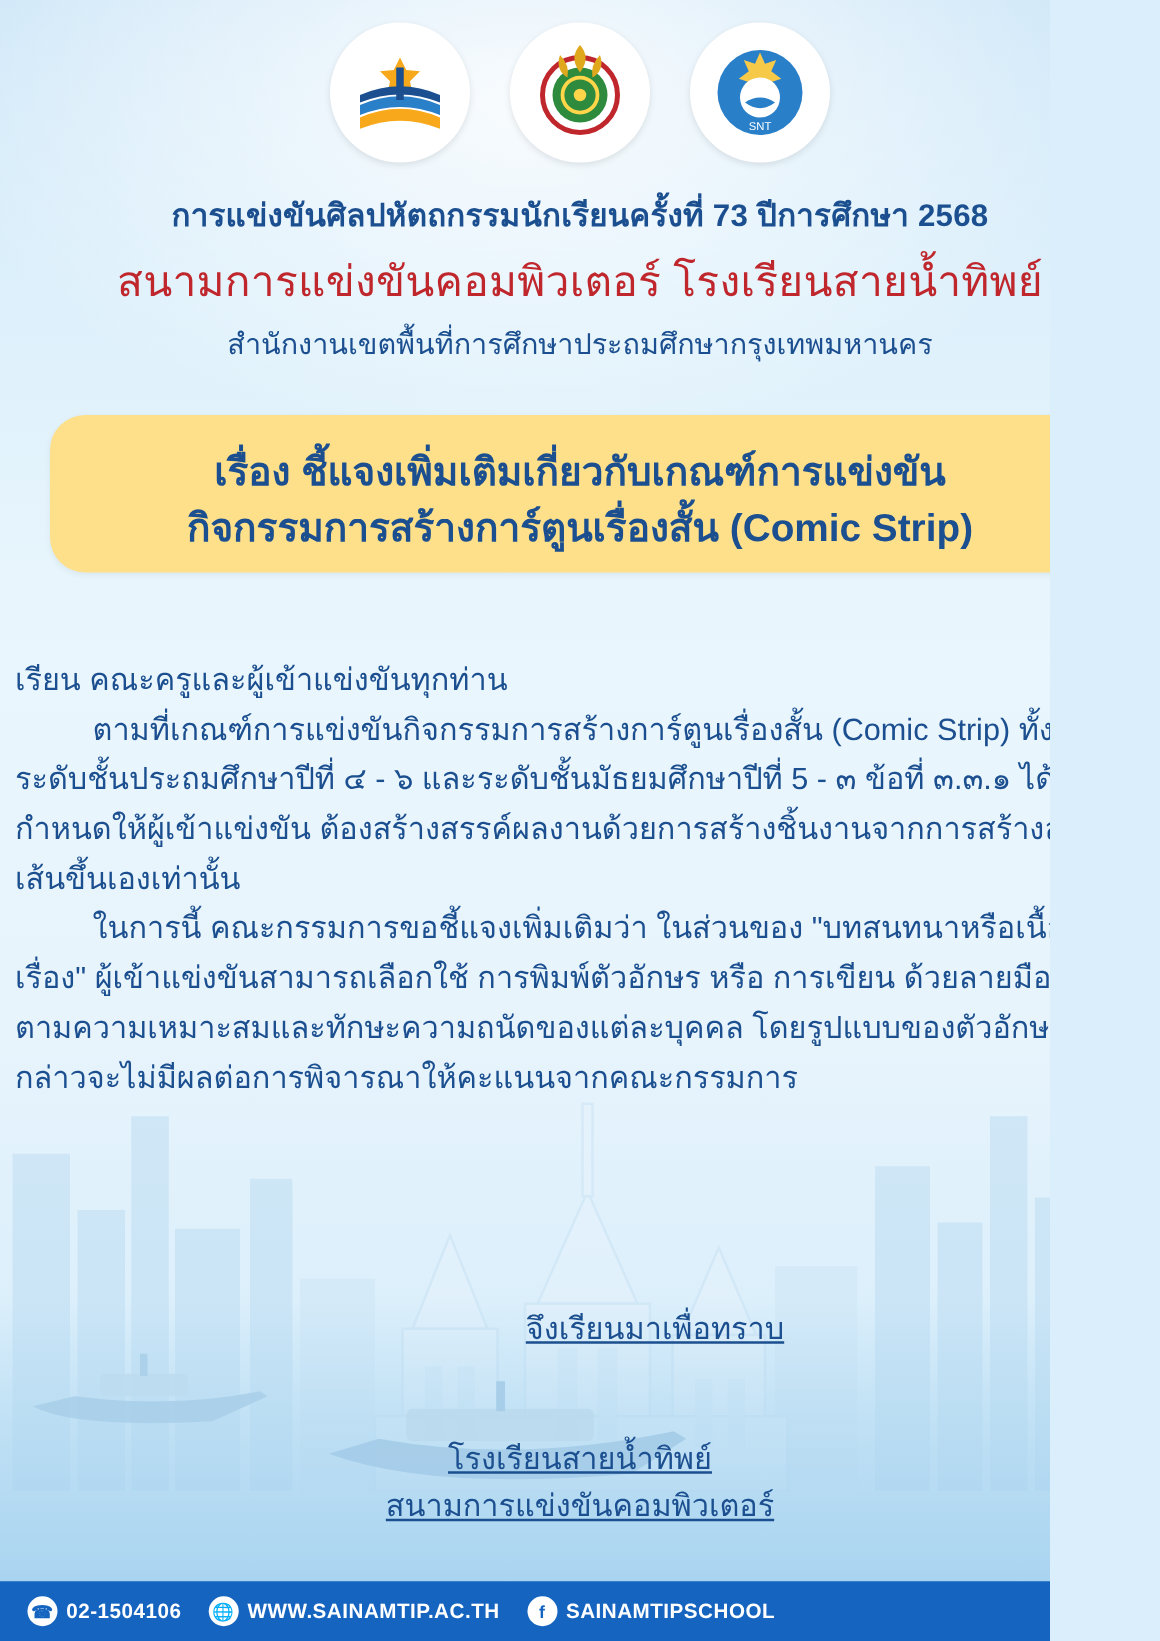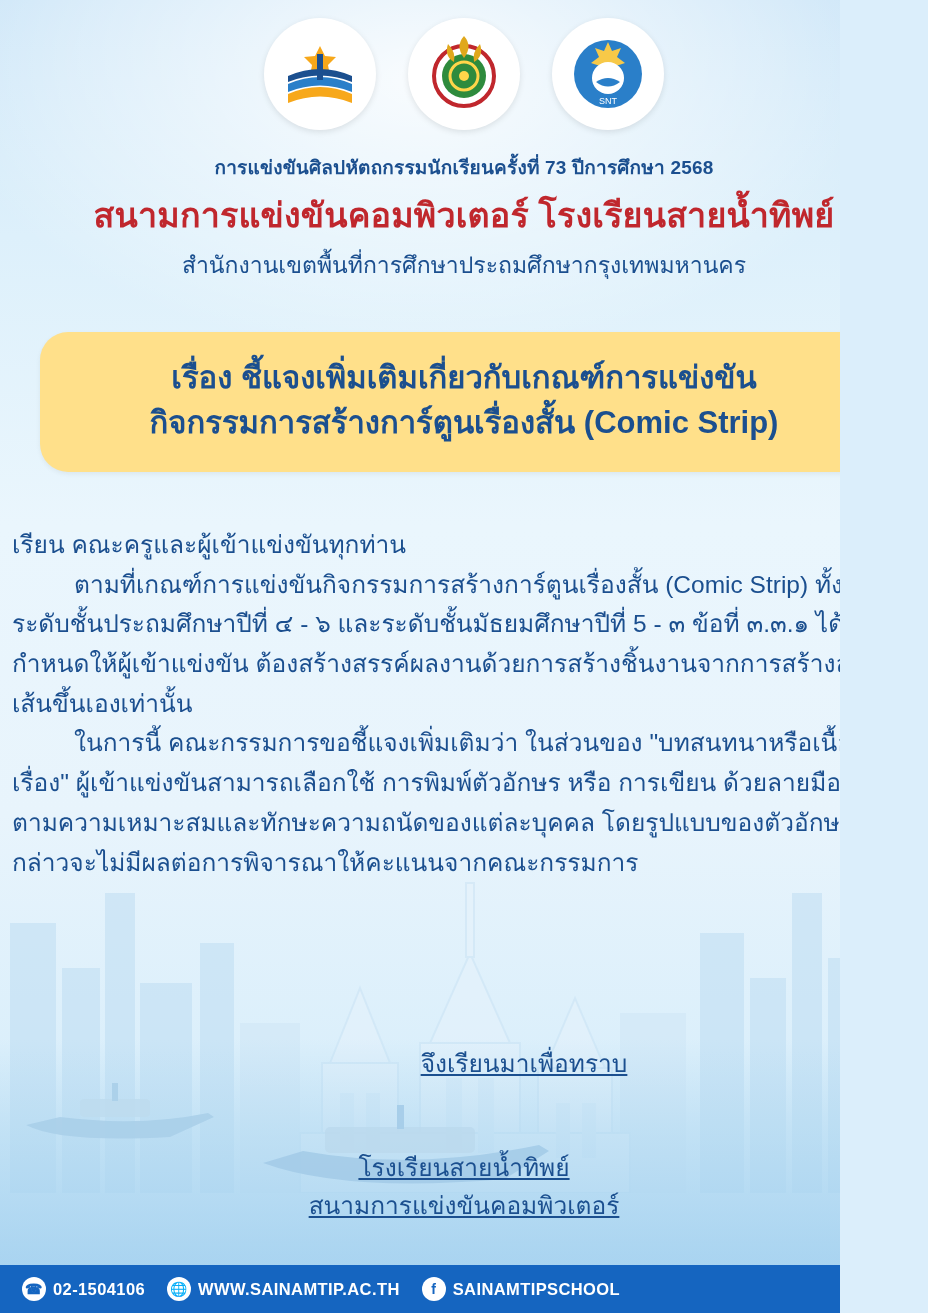--- a/index.html
+++ b/index.html
@@ -74,47 +74,47 @@
   
   .header {
     position: absolute;
     top: 152px;
     left: 0;
     width: 928px;
     text-align: center;
   }
   .h-line1 {
     color: #1b4f8f;
-    font-size: 19px;
+    font-size: 25px;
     font-weight: bold;
     letter-spacing: 0.2px;
   }
   .h-line2 {
     color: #c0272d;
     font-size: 34px;
-    font-weight: bold;
+    font-weight: normal;
     margin-top: 6px;
     letter-spacing: 0.2px;
   }
   .h-line3 {
     color: #1b4f8f;
     font-size: 23px;
     font-weight: normal;
     margin-top: 5px;
   }
   
   .subject-box {
     position: absolute;
     left: 40px;
     top: 332px;
     width: 848px;
     box-sizing: border-box;
     background: #ffe08a;
     border-radius: 28px;
-    padding: 24px 26px 26px 26px;
+    padding: 24px 26px 12px 26px;
     text-align: center;
     box-shadow: 0 2px 5px rgba(0,0,0,0.06);
   }
   .subject-line {
     color: #1b4f8f;
     font-size: 31px;
     font-weight: bold;
     line-height: 1.45;
   }
   

